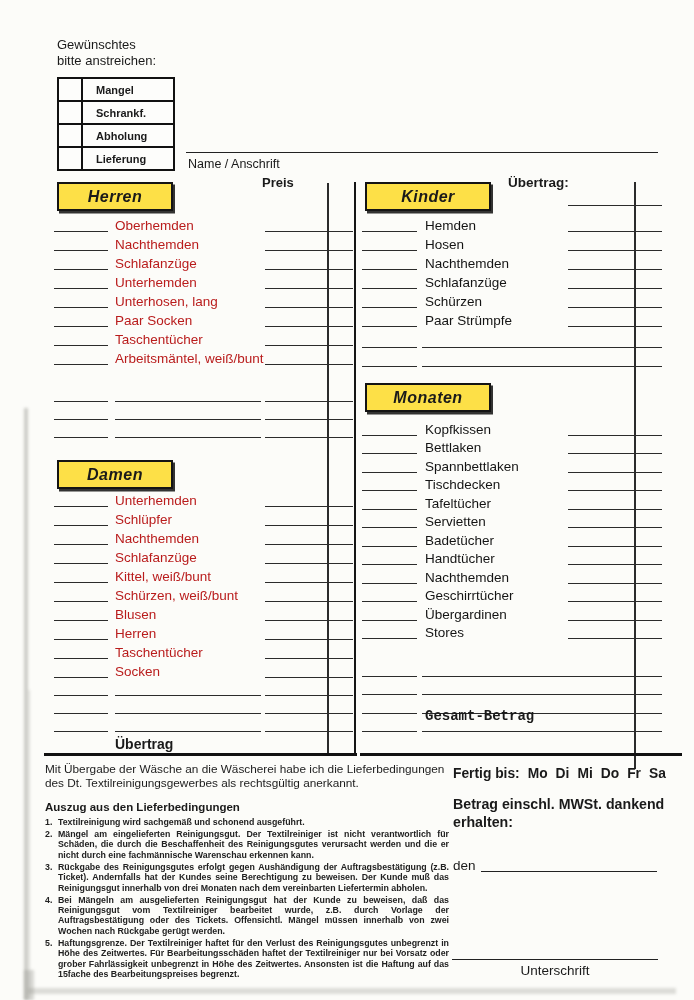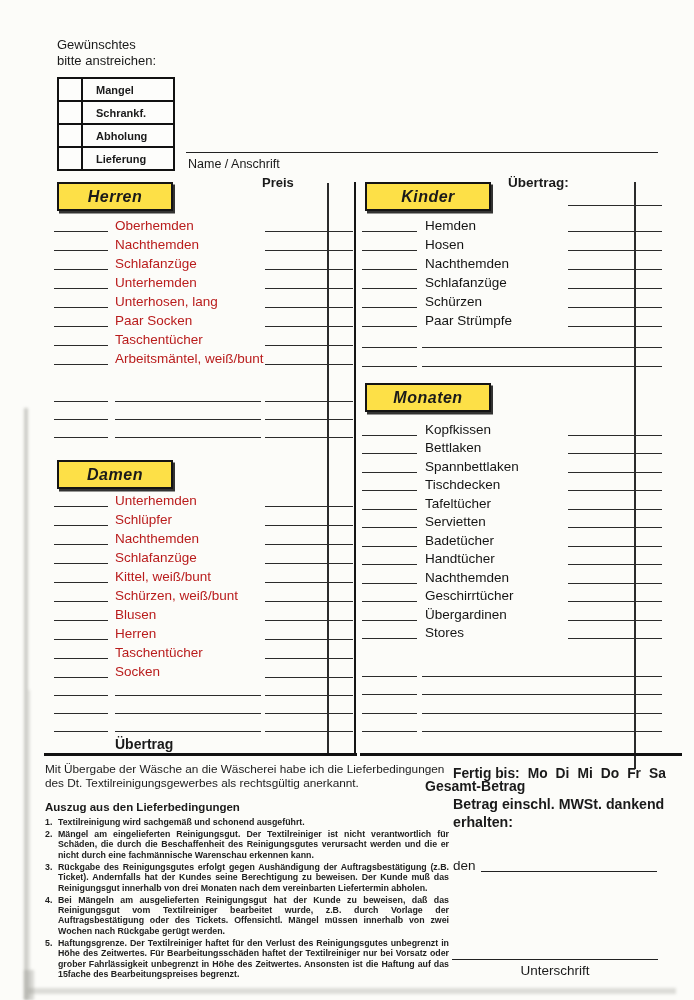--- a/index.html
+++ b/index.html
@@ -59,21 +59,21 @@
   .l-mid{left:77px;width:146px;}
   .l-p{left:227px;width:88px;}
   .l-label{position:absolute;left:77px;bottom:1px;font-size:13.5px;white-space:nowrap;color:#b91c1c;text-align:right;}
   
   .r-q{left:7px;width:55px;}
   .r-mid{left:67px;width:146px;}
   .r-p{left:213px;width:94px;}
   .r-label{position:absolute;left:70px;bottom:1px;font-size:13.5px;white-space:nowrap;color:#141414;}
   
   #uebertrag-bottom-label{left:115px;top:736px;font-weight:bold;font-size:14px;}
-  #gesamt-label{left:425px;top:778px;font-weight:bold;font-size:14px;}
+  #gesamt-label{left:425px;top:708px;font-weight:bold;font-size:14px;font-family:Liberation Mono, monospace;}
   #bottom-left-line{left:44px;top:753px;width:313px;height:2.6px;background:#111;}
   #bottom-right-line{left:360px;top:753px;width:322px;height:2.6px;background:#111;}
   
   #ack{left:45px;top:763px;width:410px;font-size:11.8px;line-height:13.6px;color:#1c1c1c;}
   #fertig{left:453px;top:766px;font-weight:bold;font-size:13.8px;white-space:nowrap;}
   #fertig .day{margin-left:8px;}
   #auszug-title{left:45px;top:801px;font-weight:bold;font-size:11.5px;}
   #terms{left:45px;top:817px;width:404px;font-size:8.8px;line-height:10.4px;color:#222;}
   .term{display:flex;margin-bottom:1.6px;}
   .tnum{width:13px;flex:none;font-weight:bold;}

